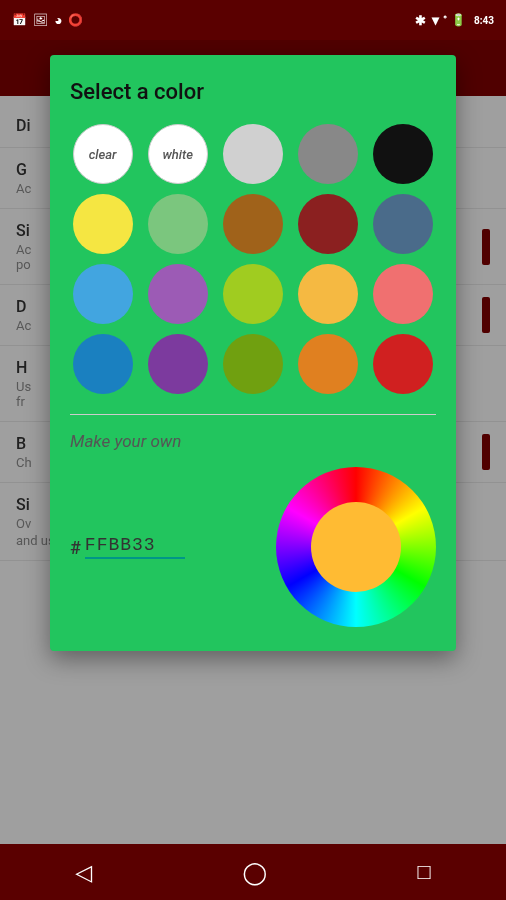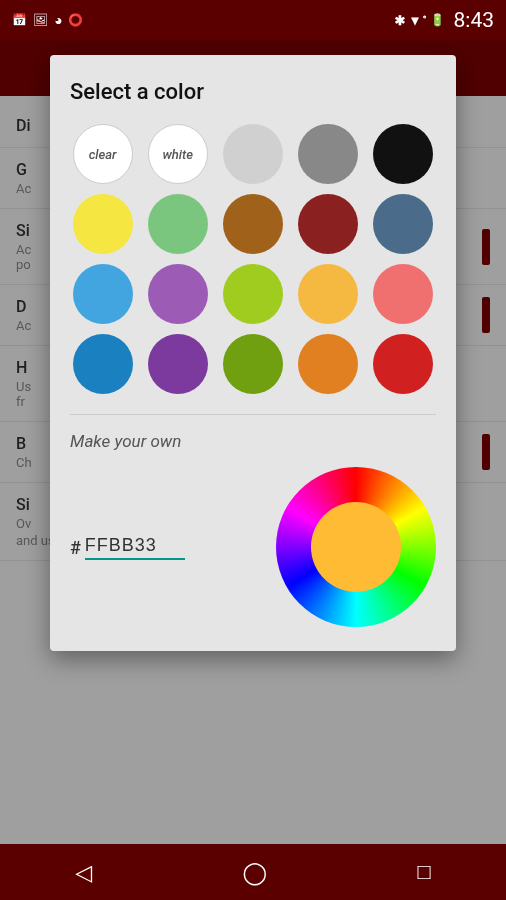--- a/index.html
+++ b/index.html
@@ -122,21 +122,21 @@
       background: rgba(0,0,0,0.35);
       z-index: 10;
     }
 
     
     .dialog {
       position: absolute;
       top: 55px;
       left: 50px;
       width: 406px;
-      background: #e5e5e5;
+      background: #22c55e;
       border-radius: 4px;
       z-index: 20;
       padding: 24px 20px 24px 20px;
       box-shadow: 0 8px 24px rgba(0,0,0,0.4);
     }
 
     .dialog-title {
       font-size: 22px;
       font-weight: 500;
       color: #111;
@@ -219,20 +219,21 @@
 
     .hex-input {
       font-size: 18px;
       color: #333;
       font-weight: 500;
       border: none;
       background: transparent;
       outline: none;
       width: 100px;
       letter-spacing: 1px;
+      font-family: Liberation Mono, monospace;
     }
 
     
     .color-wheel {
       width: 160px;
       height: 160px;
       border-radius: 50%;
       position: relative;
       flex-shrink: 0;
     }
@@ -279,21 +280,21 @@
     <span class="status-icon">📅</span>
     <span class="status-icon">🖼</span>
     <span class="status-icon" style="font-size:14px;">◕</span>
     <span class="status-icon">⭕</span>
   </div>
   <div class="status-bar-right">
     <span style="font-size:13px;">✱</span>
     <span>▾</span>
     <span style="font-size:11px;">ⷴ</span>
     <span style="font-size:12px;">🔋</span>
-    <span style="font-size:21px; font-weight:normal; margin-left:2px;">8:43</span>
+    <span style="font-size:10px; font-weight:bold; margin-left:2px;">8:43</span>
   </div>
 </div>
 
 <div class="bg-content">
   <div class="bg-header">
     <span class="bg-header-text">Se</span>
   </div>
   <div class="bg-list">
     <div class="bg-list-item">
       <div class="bg-list-item-title">Di</div>

